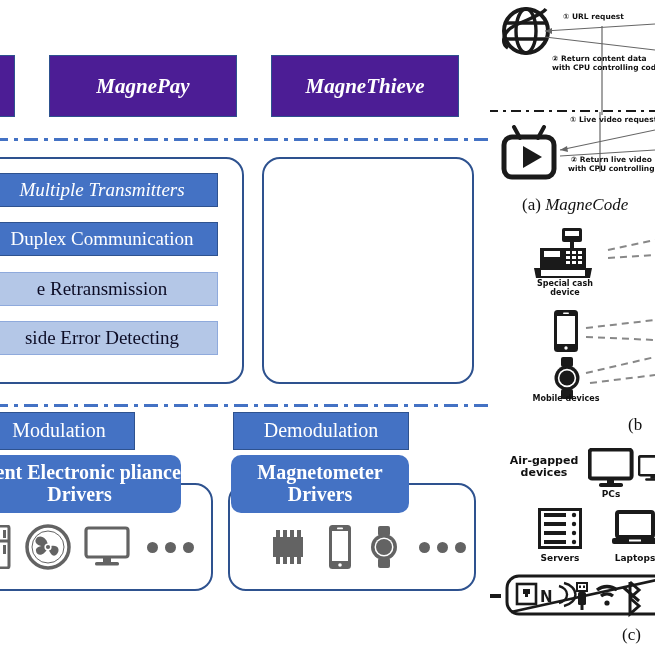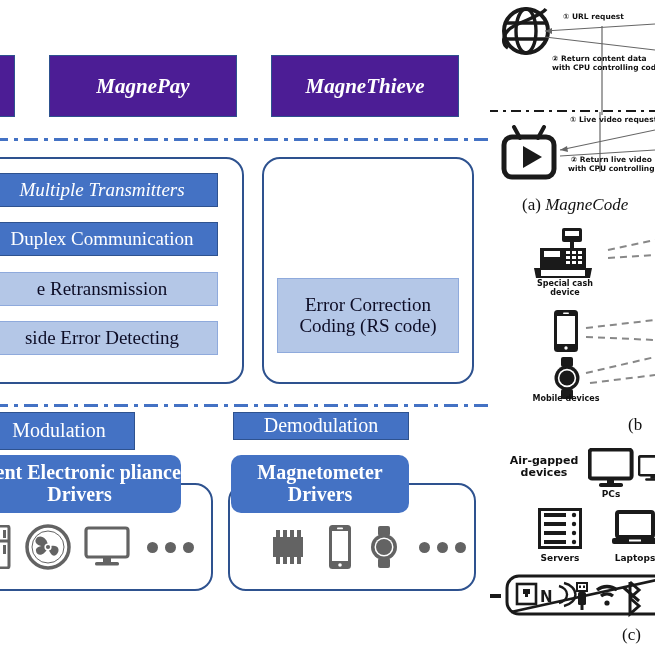--- a/index.html
+++ b/index.html
@@ -99,23 +99,20 @@
     <span style="margin-left:46px;">e Retransmission</span>
   </div>
 
   <div class="sq-box light" style="left:-60px;top:321px;width:278px;height:34px;font-size:19px;">
     <span style="margin-left:46px;">side Error Detecting</span>
   </div>
 
   <div class="container-rrect" style="left:262px;top:157px;width:212px;height:227px;"></div>
 
 
-  <div class="sq-box light" style="left:277px;top:278px;width:182px;height:75px;font-size:19px;">
-    <span>Error Correction Coding (RS code)</span>
-  </div>
 
   <div class="dashdot" style="left:-6px;top:404px;width:500px;"></div>
 
   <div class="container-rrect" style="left:-60px;top:483px;width:273px;height:108px;"></div>
 
   <div class="sq-box" style="left:-45px;top:412px;width:180px;height:38px;font-size:20px;">
     <span style="margin-left:28px;">Modulation</span>
   </div>
 
   <div class="rnd-box" style="left:-62px;top:455px;width:243px;height:58px;font-size:20px;">
@@ -155,21 +152,21 @@
     </span>
     <span class="dots">
         <i></i>
         <i></i>
         <i></i>
       </span>
   </div>
 
   <div class="container-rrect" style="left:228px;top:483px;width:248px;height:108px;"></div>
 
-  <div class="sq-box" style="left:233px;top:412px;width:176px;height:28px;font-size:20px;">
+  <div class="sq-box" style="left:233px;top:412px;width:176px;height:38px;font-size:20px;">
     <span>Demodulation</span>
   </div>
 
   <div class="rnd-box" style="left:231px;top:455px;width:178px;height:58px;font-size:20px;">
     <span>Magnetometer Drivers</span>
   </div>
 
 
   <div class="icon-strip" style="left:265px;top:524px;gap:16px;">
 

